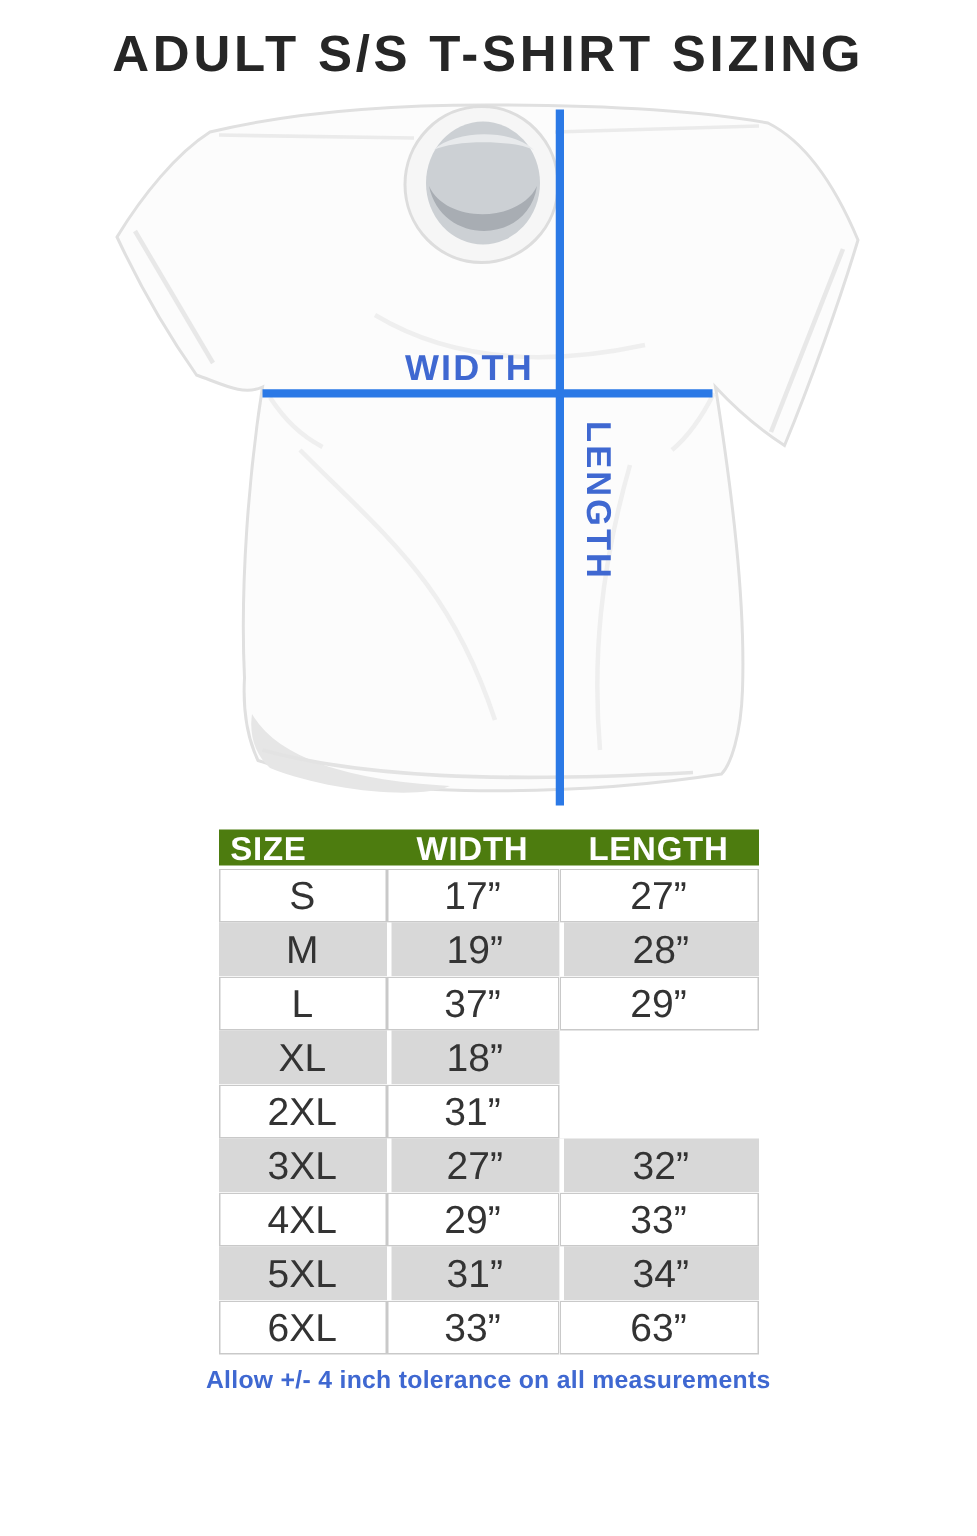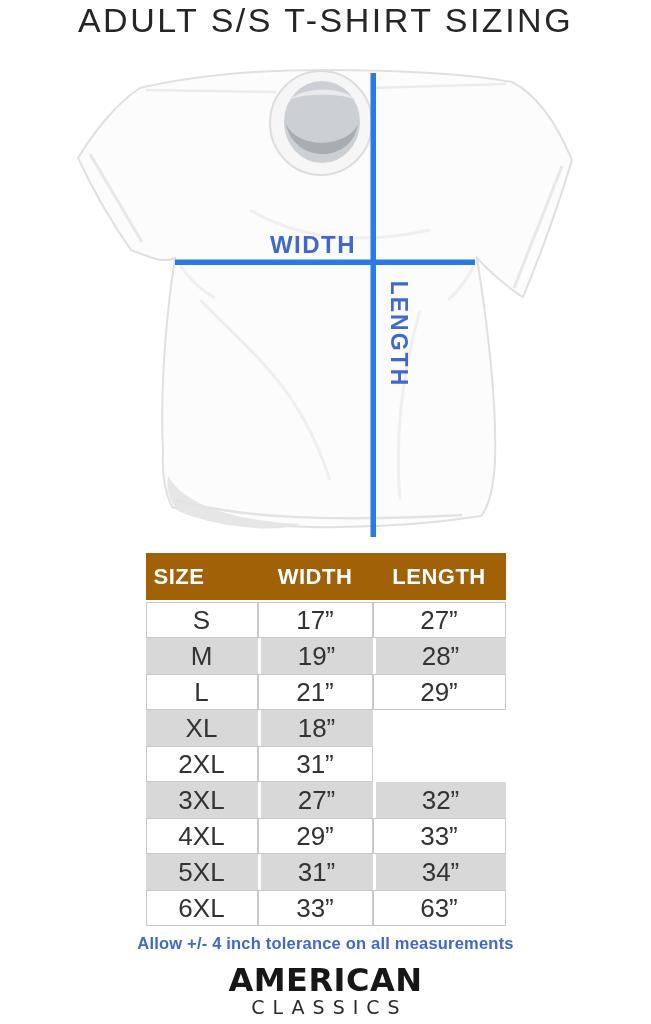--- a/index.html
+++ b/index.html
@@ -5,38 +5,38 @@
   html,body { margin:0; padding:0; }
   body {
     width:651px; height:1024px; background:#ffffff; overflow:hidden;
     font-family:"Liberation Sans","DejaVu Sans",sans-serif;
     -webkit-font-smoothing:antialiased;
   }
   .page { width:651px; height:1024px; position:relative; }
 
   
   .title {
-    margin:0; height:60px; box-sizing:border-box; 
-    text-align:center; font-size:34px; line-height:40px; font-weight:400;
+    margin:0; height:60px; box-sizing:border-box; padding-top:16px;
+    text-align:center; font-size:34px; line-height:40px; font-weight:700;
     letter-spacing:2.5px; color:#262626; white-space:nowrap;
   }
 
   
   .shirt-wrap { position:relative; width:651px; height:490px; }
   .shirt-wrap svg { display:block; }
   .measure-label {
     font-family:"Liberation Sans","DejaVu Sans",sans-serif;
     font-weight:700;
   }
 
   
   .size-table { width:360px; margin:3px auto 0; }
   .thead {
-    display:grid; grid-template-columns:112px 115px 133px; height:47px;
-    background:#a16207; color:#ffffff; align-items:center;
+    display:grid; grid-template-columns:112px 115px 133px; height:24px;
+    background:#4d7c0f; color:#ffffff; align-items:center;
     font-size:22px; font-weight:700; letter-spacing:0.5px;
     margin-bottom:2px;
   }
   .thead .hcell { text-align:center; }
   .thead .hcell:first-child { text-align:left; padding-left:8px; }
 
   .trow { display:grid; grid-template-columns:112px 115px 133px; height:36px; }
   .trow .cell {
     display:flex; align-items:center; justify-content:center;
     font-size:26px; font-weight:400; color:#333333; box-sizing:border-box;
@@ -132,21 +132,21 @@
           <div class="cell">17”</div>
           <div class="cell">27”</div>
         </div>
         <div class="trow gray">
           <div class="cell">M</div>
           <div class="cell">19”</div>
           <div class="cell">28”</div>
         </div>
         <div class="trow white">
           <div class="cell">L</div>
-          <div class="cell">21”</div>
+          <div class="cell">37”</div>
           <div class="cell">29”</div>
         </div>
         <div class="trow gray">
           <div class="cell">XL</div>
           <div class="cell">18”</div>
         </div>
         <div class="trow white">
           <div class="cell">2XL</div>
           <div class="cell">31”</div>
         </div>
@@ -168,18 +168,14 @@
         <div class="trow white">
           <div class="cell">6XL</div>
           <div class="cell">33”</div>
           <div class="cell">63”</div>
         </div>
       </div>
   </div>
 
   <div class="note">Allow +/- 4 inch tolerance on all measurements</div>
 
-  <div class="brand">
-    <div class="brand-top">AMERICAN</div>
-    <div class="brand-bottom">CLASSICS</div>
-  </div>
 
 </div>
 
 </body></html>

